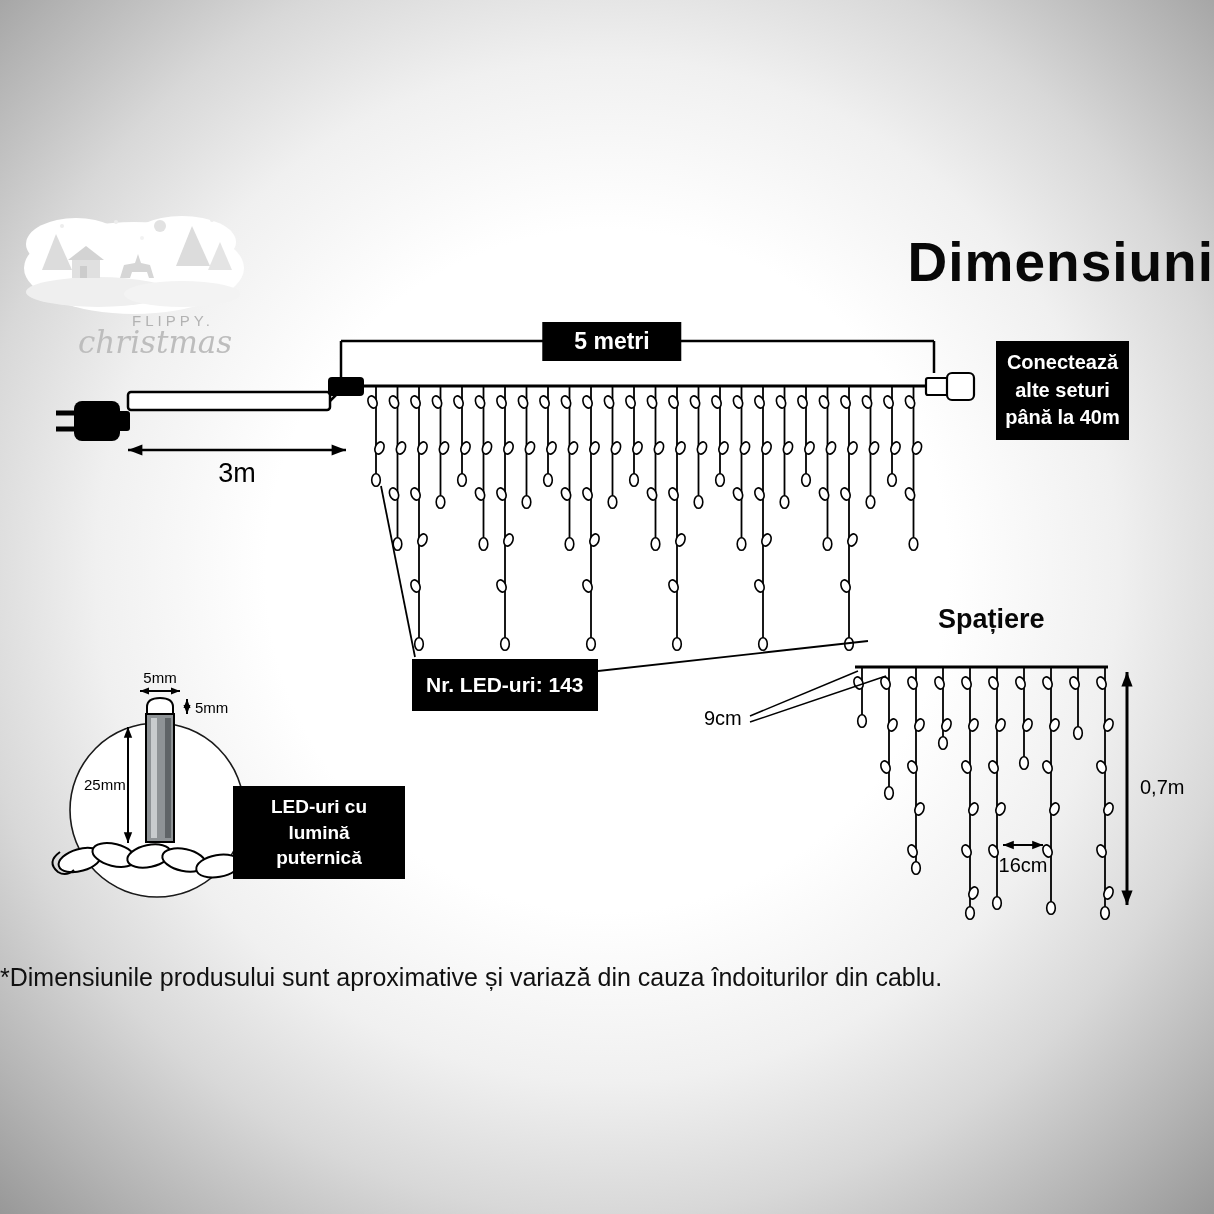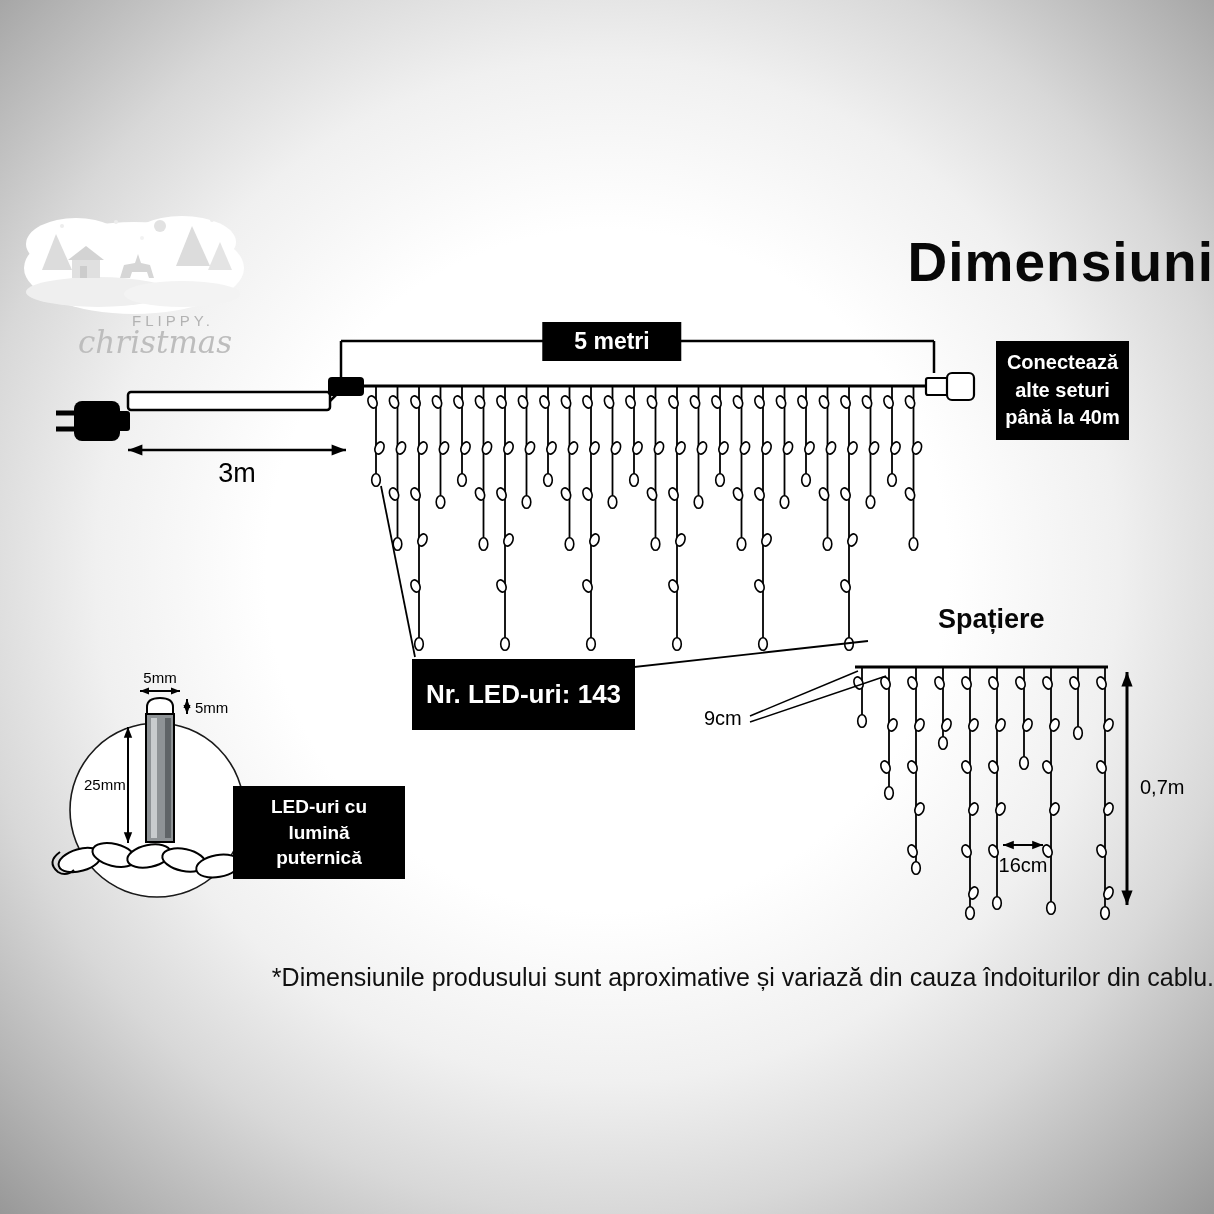--- a/index.html
+++ b/index.html
@@ -9,34 +9,34 @@
     background:radial-gradient(ellipse 78% 78% at 50% 47%,
       #ffffff 0%, #ffffff 36%, #f0f0f0 54%, #d8d8d8 68%, #b3b3b3 83%, #878787 100%);
     font-family:"Liberation Sans",sans-serif;color:#0a0a0a;
   }
   #art{position:absolute;left:0;top:0}
   .title{position:absolute;left:0;top:230px;width:100%;text-align:right;
     font-size:55px;font-weight:700;letter-spacing:1px;color:#080808}
   .blackbox{position:absolute;background:#000;color:#fff;font-weight:700;text-align:center}
   .bb-5m{left:612px;top:322px;transform:translateX(-50%);font-size:23px;padding:6px 32px;white-space:nowrap}
   .bb-con{left:996px;top:341px;width:133px;font-size:20px;line-height:1.38;padding:8px 4px}
-  .bb-nr{left:412px;top:659px;font-size:26px;padding:20px 14px;white-space:nowrap}
+  .bb-nr{left:412px;top:659px;font-size:21px;padding:14px 14px;white-space:nowrap}
   .bb-led{left:233px;top:786px;width:172px;font-size:19px;line-height:1.35;padding:8px 18px}
   .h2{position:absolute;font-size:27px;font-weight:700;color:#080808}
   .h-marime{left:54px;top:650px}
   .h-spatiere{left:938px;top:604px}
   .meas{position:absolute;color:#000;font-size:15px;white-space:nowrap}
   .m-5mm-top{left:160px;top:669px;transform:translateX(-50%)}
   .m-5mm-side{left:195px;top:699px}
   .m-25mm{left:84px;top:776px}
   .m-3m{left:237px;top:458px;transform:translateX(-50%);font-size:27px}
   .m-9cm{left:704px;top:707px;font-size:20px}
   .m-16cm{left:1023px;top:854px;transform:translateX(-50%);font-size:20px}
   .m-07m{left:1140px;top:776px;font-size:20px}
-  .disclaimer{position:absolute;left:0;top:963px;width:100%;text-align:right;font-size:25px;color:#101010}
+  .disclaimer{position:absolute;left:0;top:963px;width:100%;text-align:left;font-size:25px;color:#101010}
   .logo{position:absolute;left:20px;top:208px;width:232px;height:170px}
   .logo-cloud{position:absolute;left:0;top:0}
   .logo-brand{position:absolute;left:112px;top:104px;font-size:15px;letter-spacing:4px;color:#b2b2b2}
   .logo-script{position:absolute;left:58px;top:116px;font-size:31px;font-style:italic;color:#bdbdbd;
     font-family:"DejaVu Serif",serif}
 </style>
 </head>
 <body>
 
 <div class="page">

